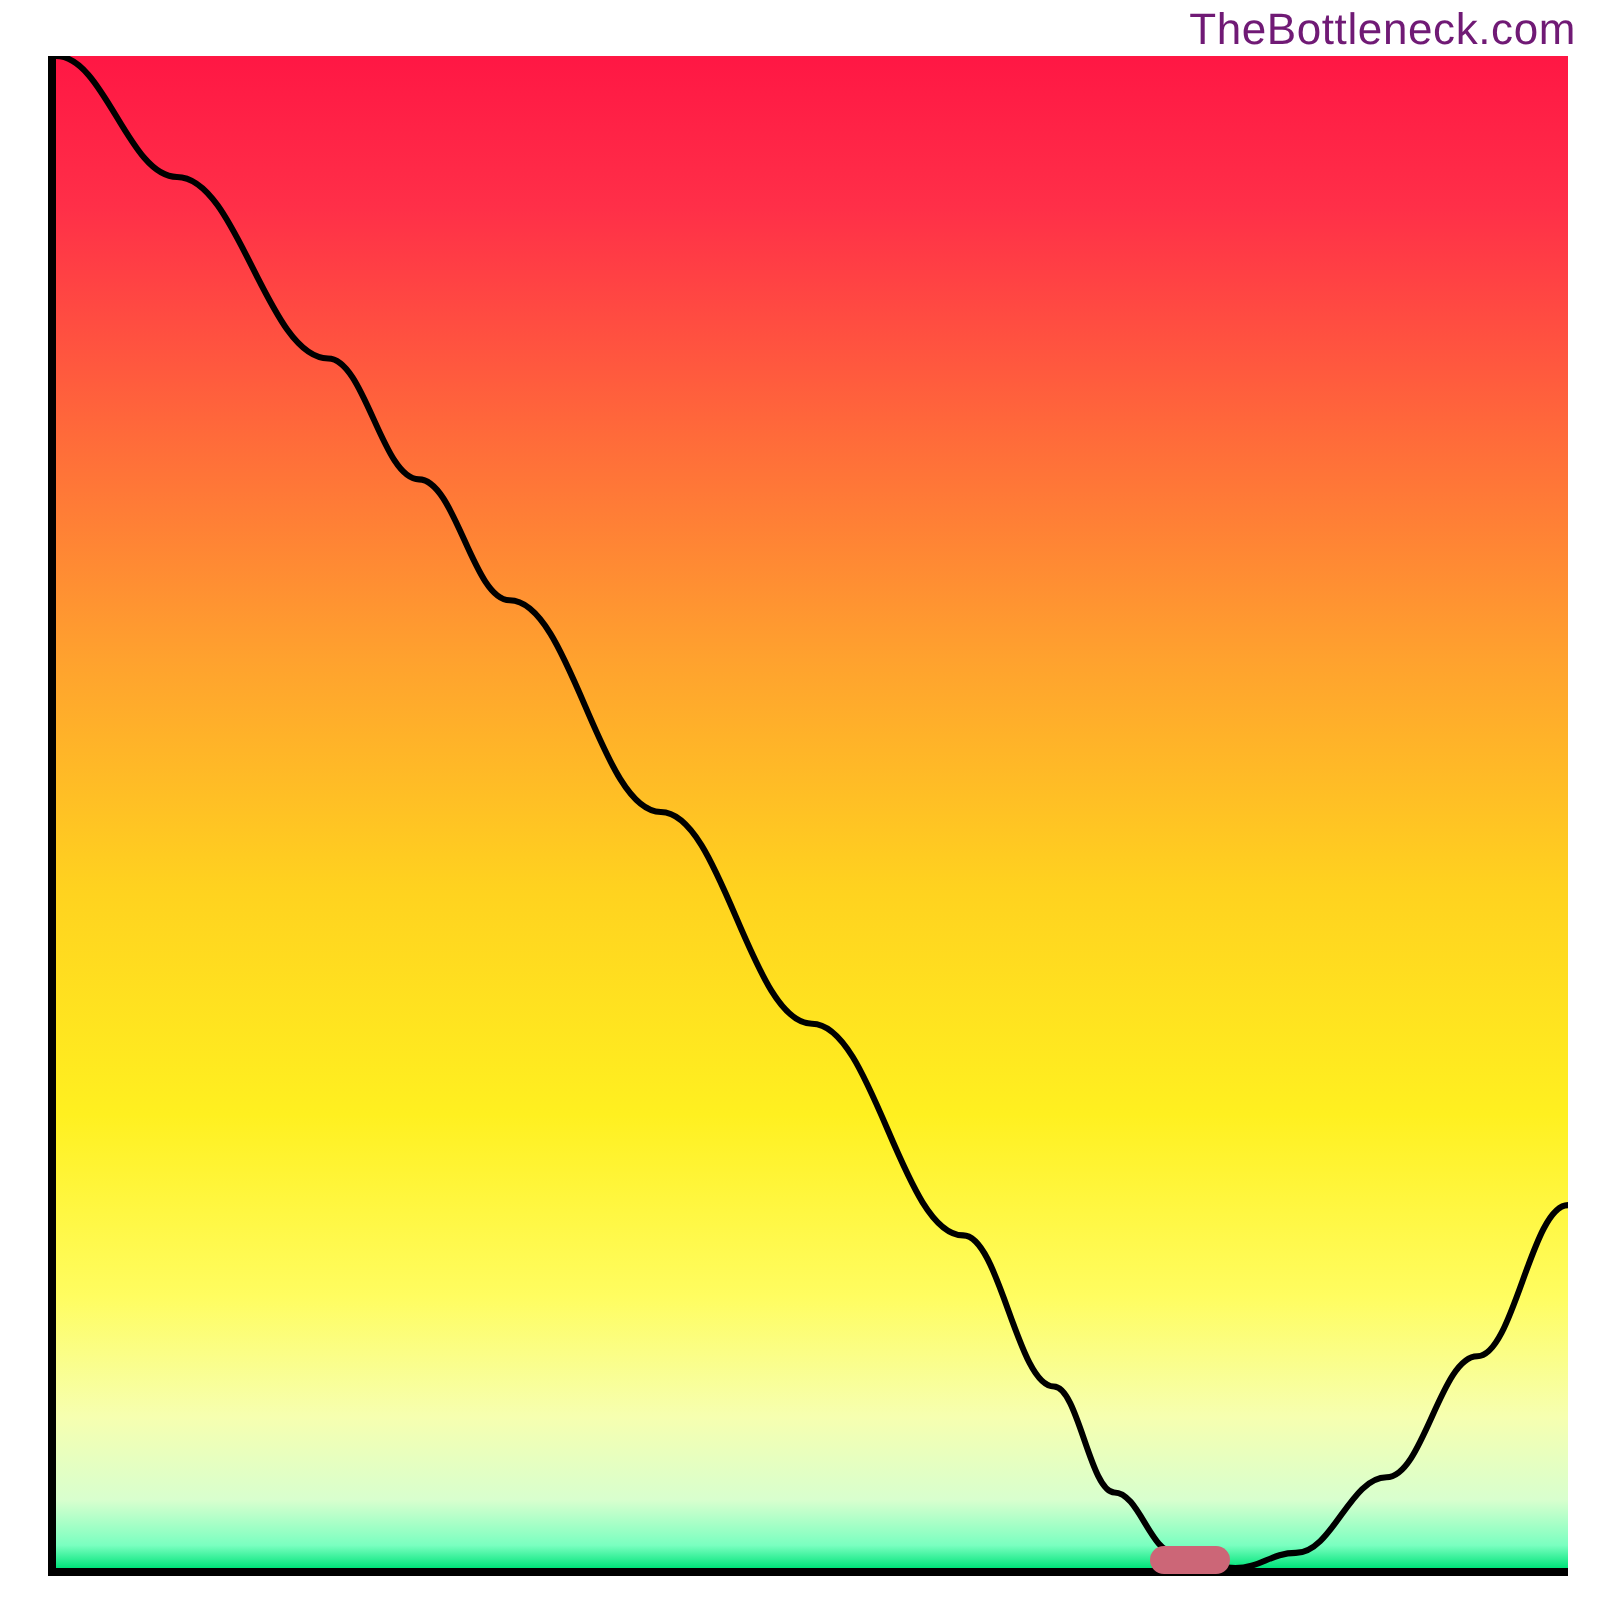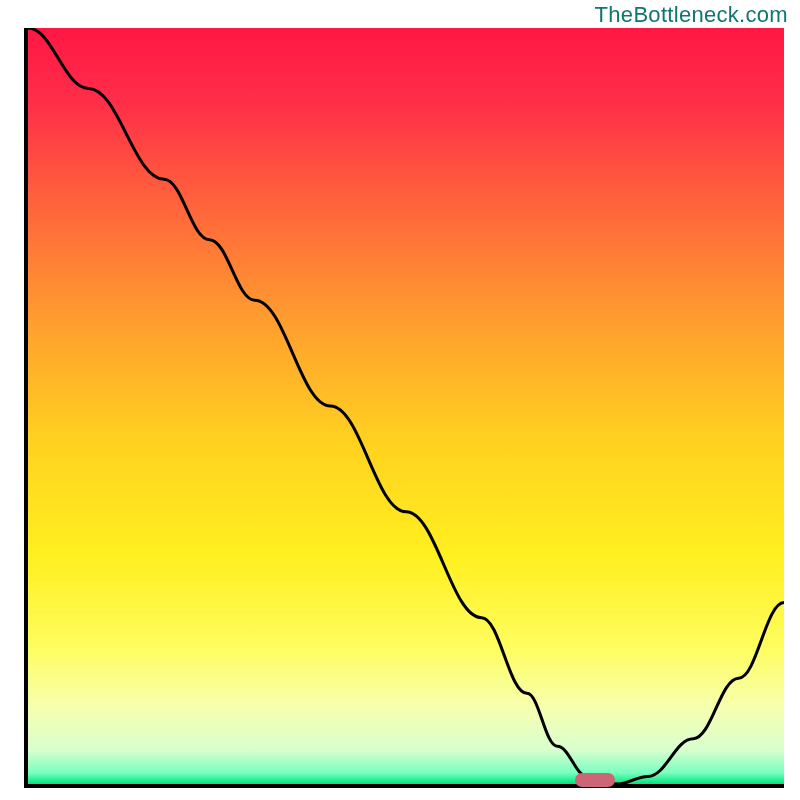--- a/index.html
+++ b/index.html
@@ -1,17 +1,17 @@
 <!DOCTYPE html>
 <html><head>
 <meta charset="utf-8">
 <style>
   * { margin: 0; padding: 0; box-sizing: border-box; }
   body { width: 800px; height: 800px; background: #fff; font-family: Arial, sans-serif; position: relative; }
-  .watermark { position: absolute; top: 2px; right: 12px; color: #0f766e; font-size: 22px; font-weight: 500; letter-spacing: 0.3px; }
+  .watermark { position: absolute; top: 2px; right: 12px; color: #701a75; font-size: 22px; font-weight: 500; letter-spacing: 0.3px; }
   .plot-area { position: absolute; left: 24px; top: 28px; width: 760px; height: 760px; border-left: 4px solid #000; border-bottom: 4px solid #000; }
   .gradient { position: absolute; left: 0; top: 0; width: 100%; height: 100%; }
   .curve { position: absolute; left: 0; top: 0; width: 100%; height: 100%; pointer-events: none; }
   .marker { position: absolute; width: 40px; height: 14px; background: #cc6677; border-radius: 7px; transform: translate(-50%, -50%); }
 </style>
 </head>
 <body>
 
 <div class="watermark">TheBottleneck.com</div>
 

